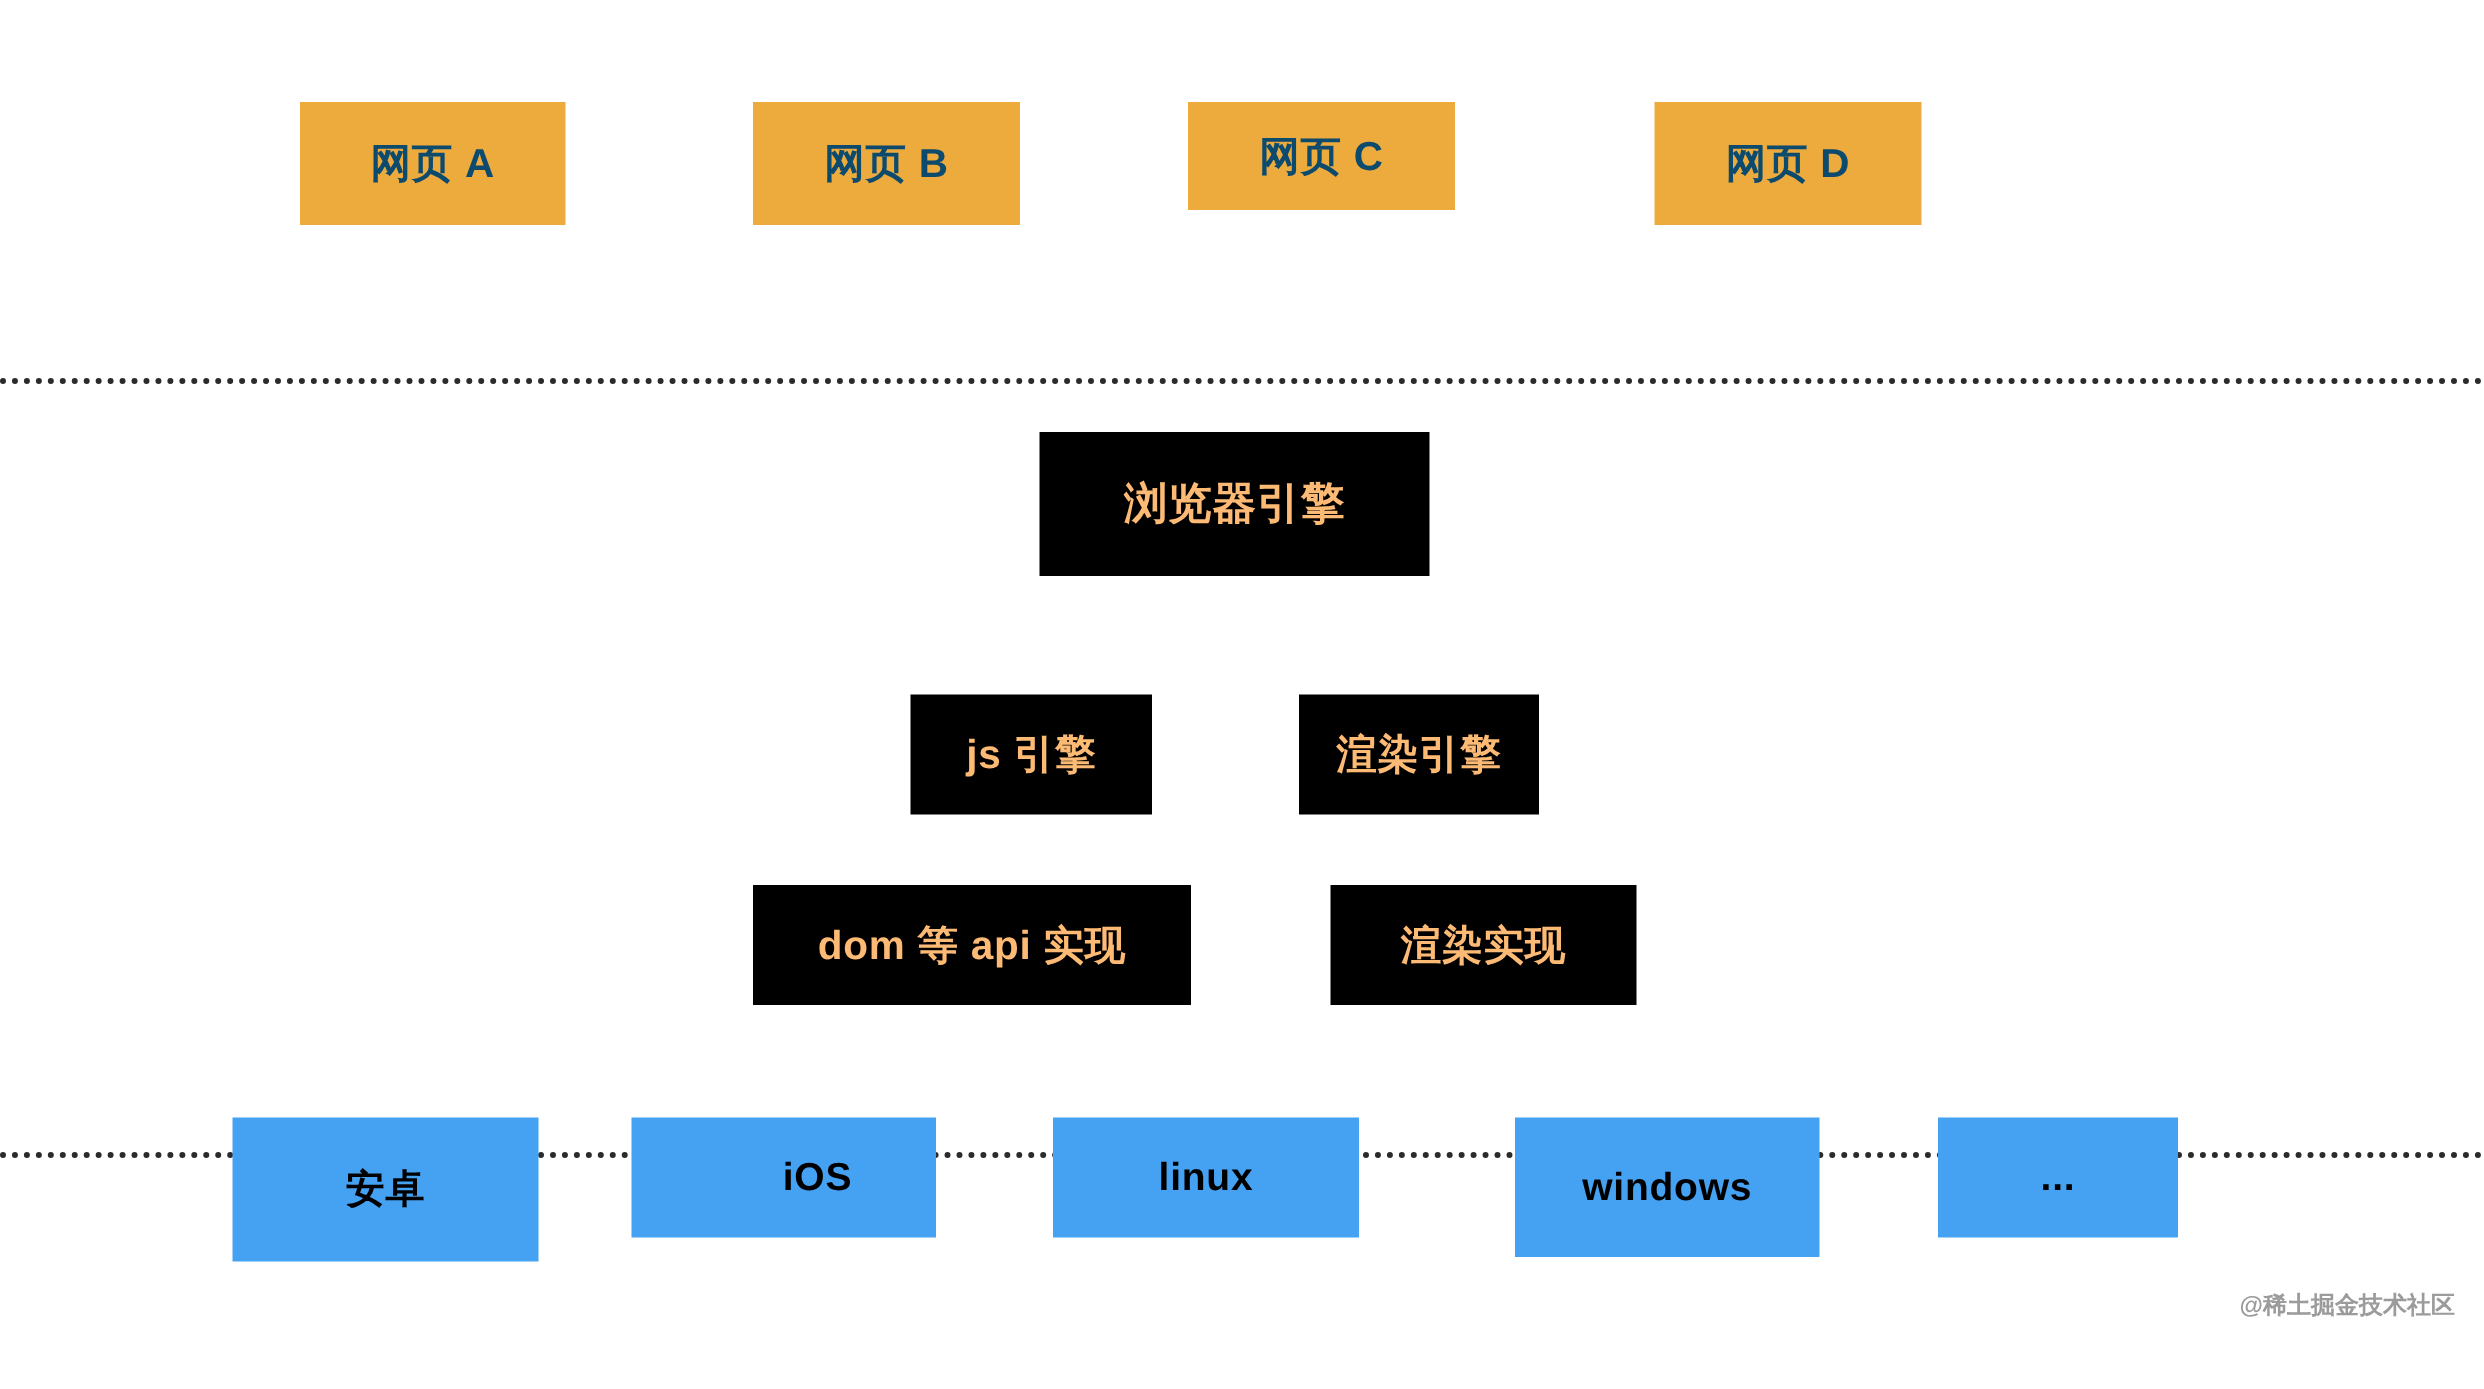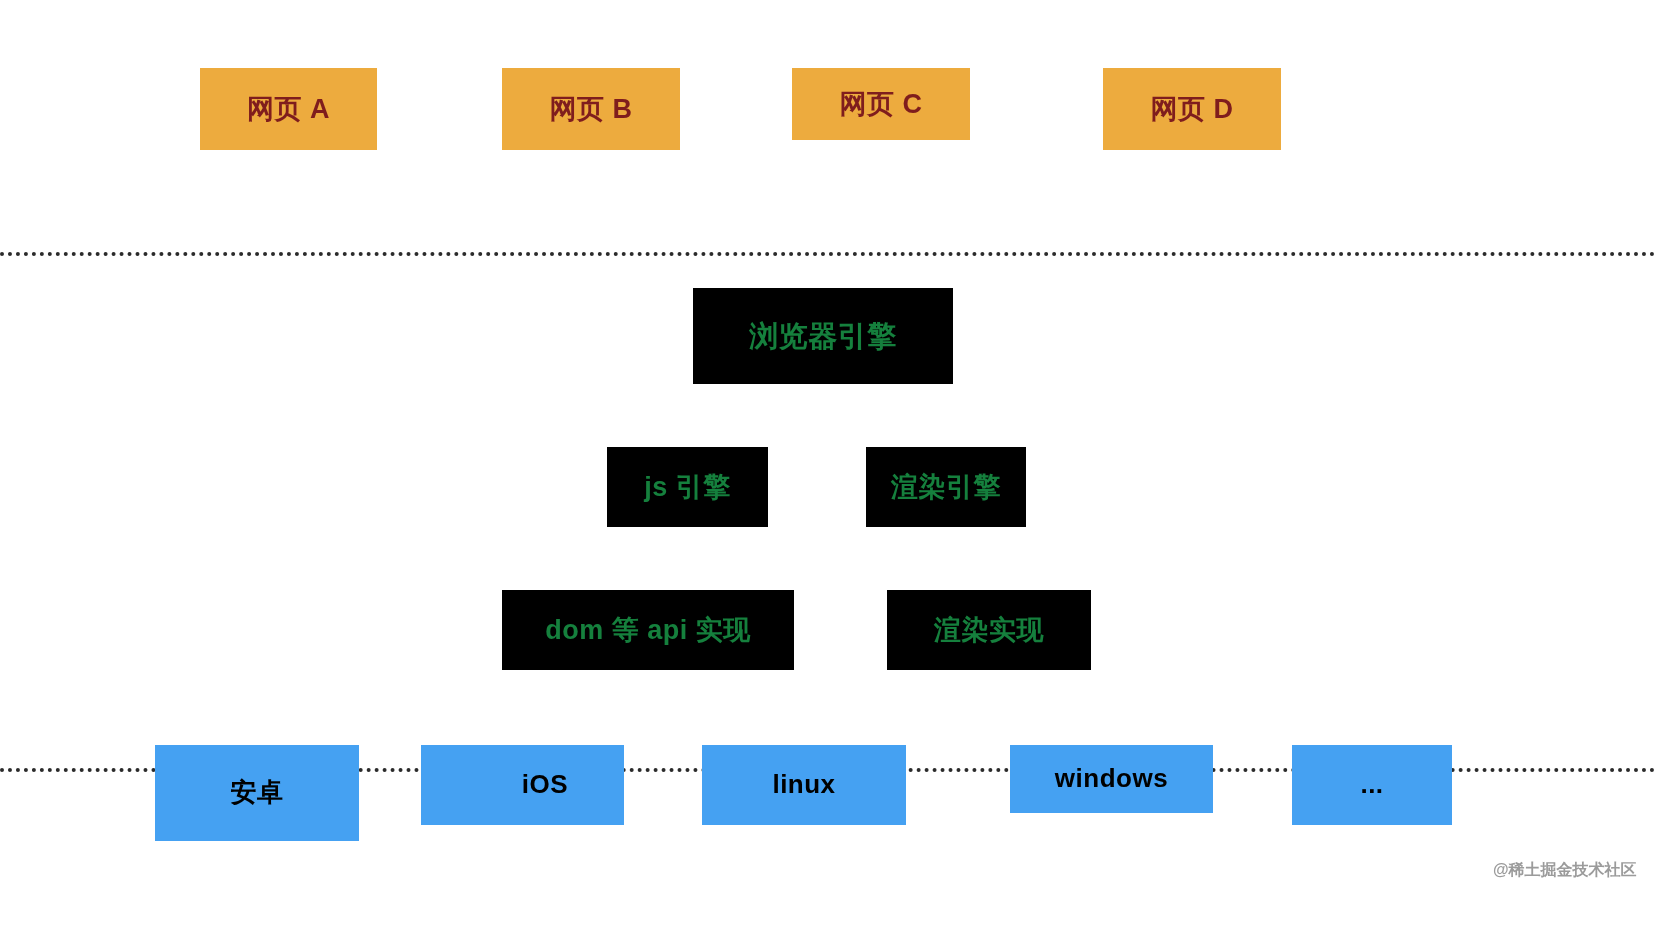--- a/index.html
+++ b/index.html
@@ -22,31 +22,31 @@
     display: flex;
     align-items: center;
     justify-content: center;
     box-sizing: border-box;
     text-align: center;
     line-height: 1.2;
     letter-spacing: 0.5px;
   }
   .node-web {
     background: #EDAB3E;
-    color: #7f1d1d;
+    color: #0c4a6e;
     font-size: 27px;
     font-weight: 700;
   }
   .node-engine {
     background: #000000;
-    color: #15803d;
+    color: #fdba74;
     font-weight: 700;
   }
   .node-engine.lv1 { font-size: 29px; }
-  .node-engine.lv2 { font-size: 27px; }
+  .node-engine.lv2 { font-size: 27px; margin-top: 16px; }
   .node-engine.lv3 { font-size: 27px; }
   .node-os {
     background: #45A1F2;
     color: #000000;
     font-size: 26px;
     font-weight: 700;
   }
   .divider {
     position: absolute;
     left: 0;
@@ -84,19 +84,19 @@
       <div class="node node-engine lv2" style="left: 607px; top: 447px; width: 161px; height: 80px;">js 引擎</div>
       <div class="node node-engine lv2" style="left: 866px; top: 447px; width: 160px; height: 80px;">渲染引擎</div>
       <div class="node node-engine lv3" style="left: 502px; top: 590px; width: 292px; height: 80px;">dom 等 api 实现</div>
       <div class="node node-engine lv3" style="left: 887px; top: 590px; width: 204px; height: 80px;">渲染实现</div>
     </div>
 
   <div id="os-layer">
       <div class="node node-os" style="left: 155px; top: 745px; width: 204px; height: 96px;">安卓</div>
       <div class="node node-os" style="left: 421px; top: 745px; width: 203px; height: 80px; padding-left: 45px;">iOS</div>
       <div class="node node-os" style="left: 702px; top: 745px; width: 204px; height: 80px;">linux</div>
-      <div class="node node-os" style="left: 1010px; top: 745px; width: 203px; height: 68px;">windows</div>
+      <div class="node node-os" style="left: 1010px; top: 745px; width: 203px; height: 93px;">windows</div>
       <div class="node node-os" style="left: 1292px; top: 745px; width: 160px; height: 80px;">...</div>
     </div>
 
   <div class="watermark" style="left: 1493px; top: 860px;">@稀土掘金技术社区</div>
 
 </div>
 
 </body></html>

